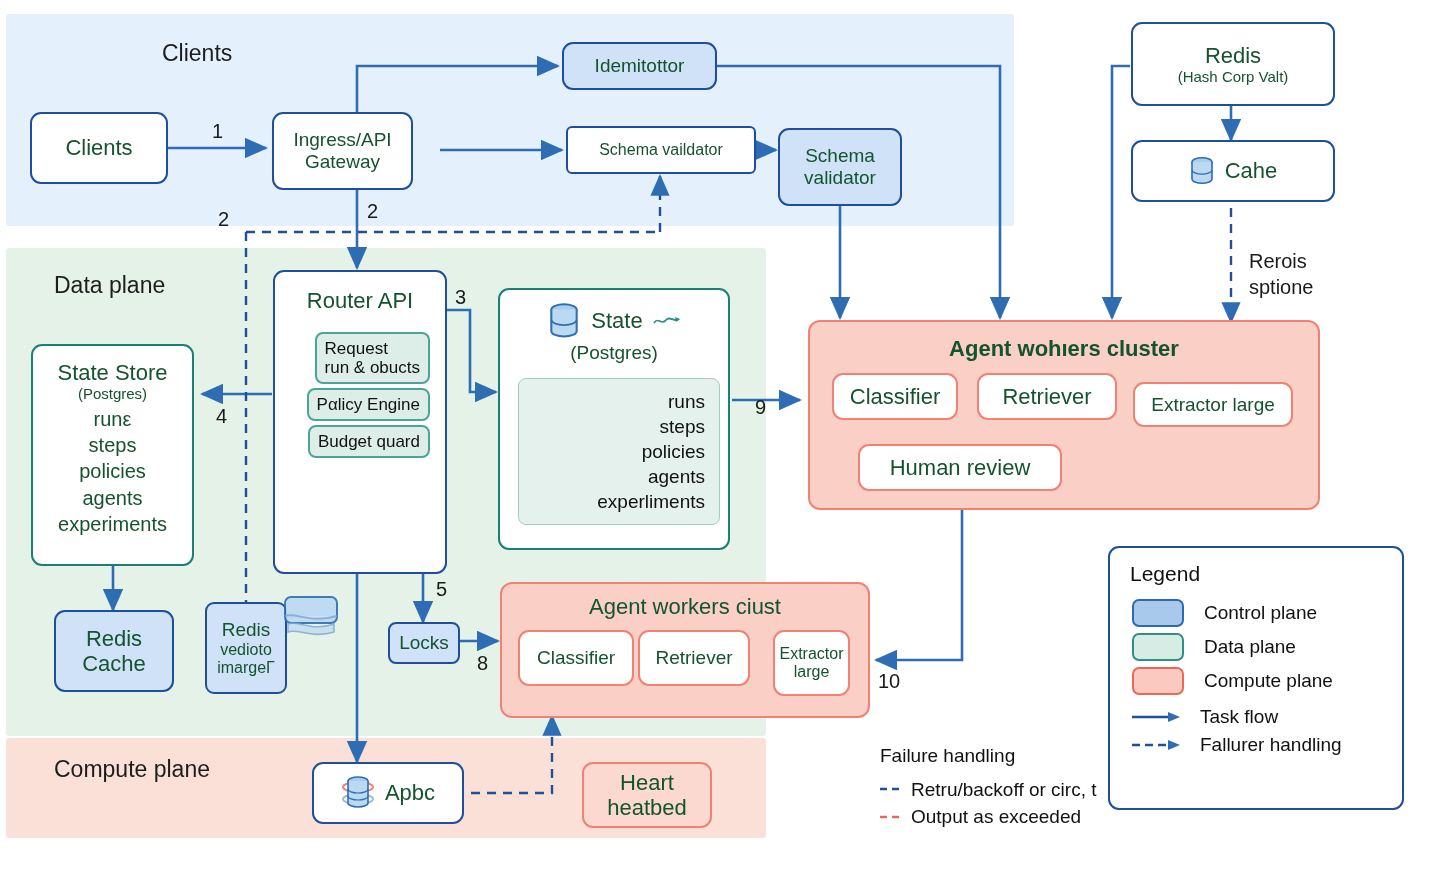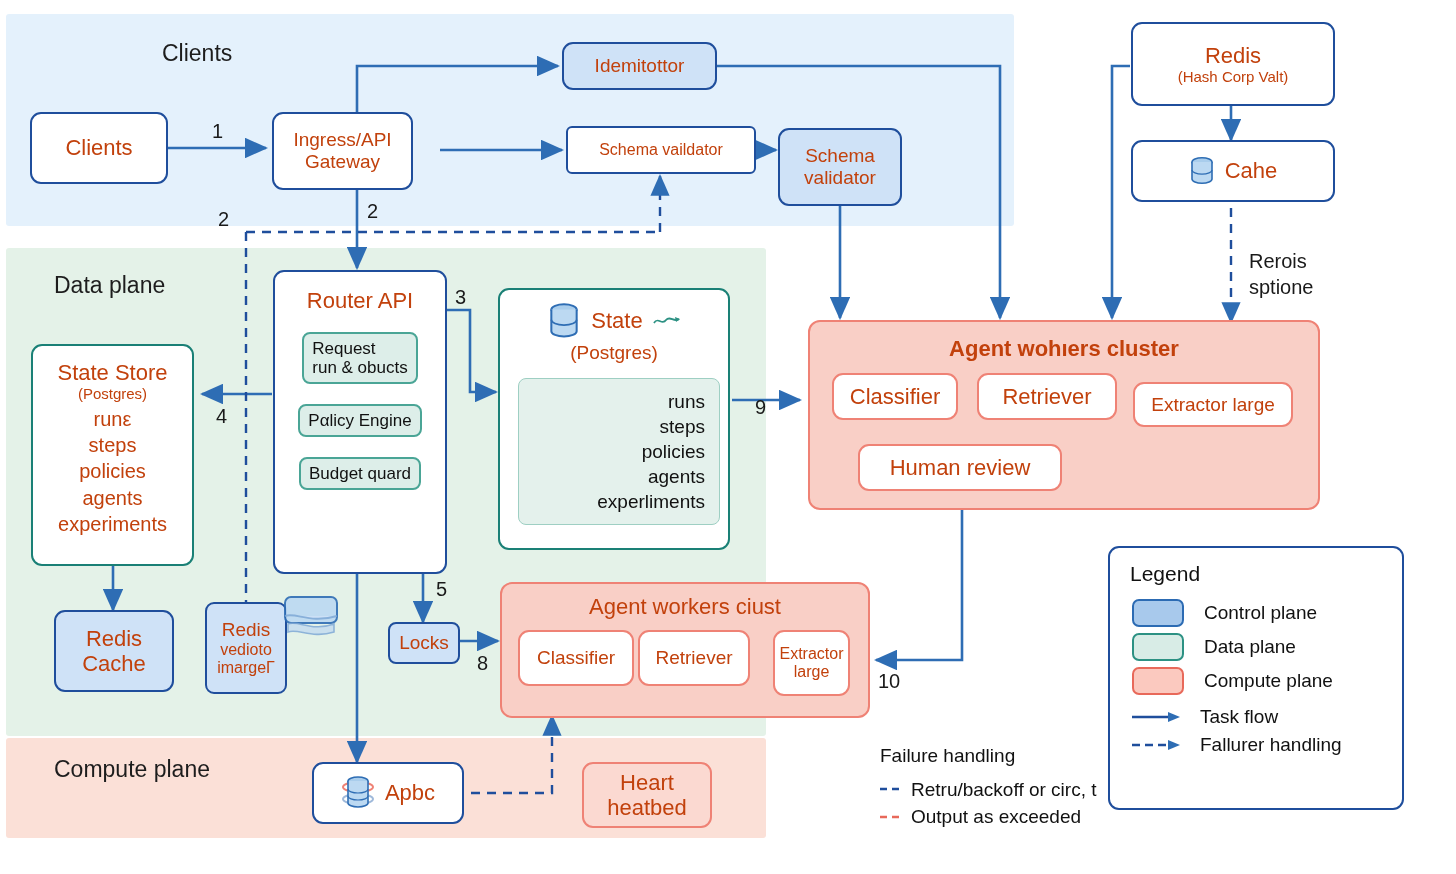--- a/index.html
+++ b/index.html
@@ -5,36 +5,36 @@
   html,body{margin:0;padding:0;background:#ffffff;}
   body{font-family:"Liberation Sans",sans-serif;}
   #stage{position:relative;width:1456px;height:874px;background:#ffffff;overflow:hidden;}
   svg.layer{position:absolute;left:0;top:0;width:1456px;height:874px;pointer-events:none;}
 
   .band{position:absolute;border-radius:3px;}
   .band-label{position:absolute;font-size:23px;color:#1d1d1d;white-space:nowrap;}
 
   .node{position:absolute;box-sizing:border-box;display:flex;flex-direction:column;
         align-items:center;justify-content:center;text-align:center;border-radius:11px;
-        background:#ffffff;color:#c2410c;line-height:1.15;}
+        background:#ffffff;color:#14532d;line-height:1.15;}
   .n-blue{border:2.5px solid #1f4e9c;}
   .n-blue-fill{border:2.5px solid #1f4e9c;background:#cfe2f7;}
   .n-teal{border:2.5px solid #1a8076;}
   .n-red-fill{border:2.5px solid #ef8275;background:#f9cfc6;}
   .n-red-soft{border:2.5px solid #ef8275;background:#fbd9d1;}
 
   .t-lg{font-size:22px;}
   .t-md{font-size:19px;}
   .t-sm{font-size:16px;}
   .sub{font-size:15px;}
 
   .arrow-num{position:absolute;font-size:20px;color:#1a1a1a;}
 
-  .stack{position:absolute;display:flex;flex-direction:column;gap:20px;
-         align-items:center;}
+  .stack{position:absolute;display:flex;flex-direction:column;gap:4px;
+         align-items:flex-end;}
   .chip{border:2px solid #4aa596;background:#ddeee9;border-radius:8px;
         padding:5px 8px;text-align:left;font-size:17px;color:#111;line-height:1.12;}
 
   .listbox{position:absolute;border:1.5px solid #9ecfc3;background:#e4f1ec;border-radius:8px;
            padding:10px 14px;font-size:19px;line-height:1.32;color:#111;text-align:right;}
 
   .legend{position:absolute;border:2.5px solid #1f4e9c;border-radius:11px;background:#fff;}
   .legend h3{margin:0;padding:14px 0 10px 20px;font-size:21px;font-weight:400;color:#111;}
   .legend .row{display:flex;align-items:center;gap:20px;padding:3px 0 3px 22px;font-size:19px;color:#111;}
   .sw{width:48px;height:24px;border-radius:7px;flex:none;}

